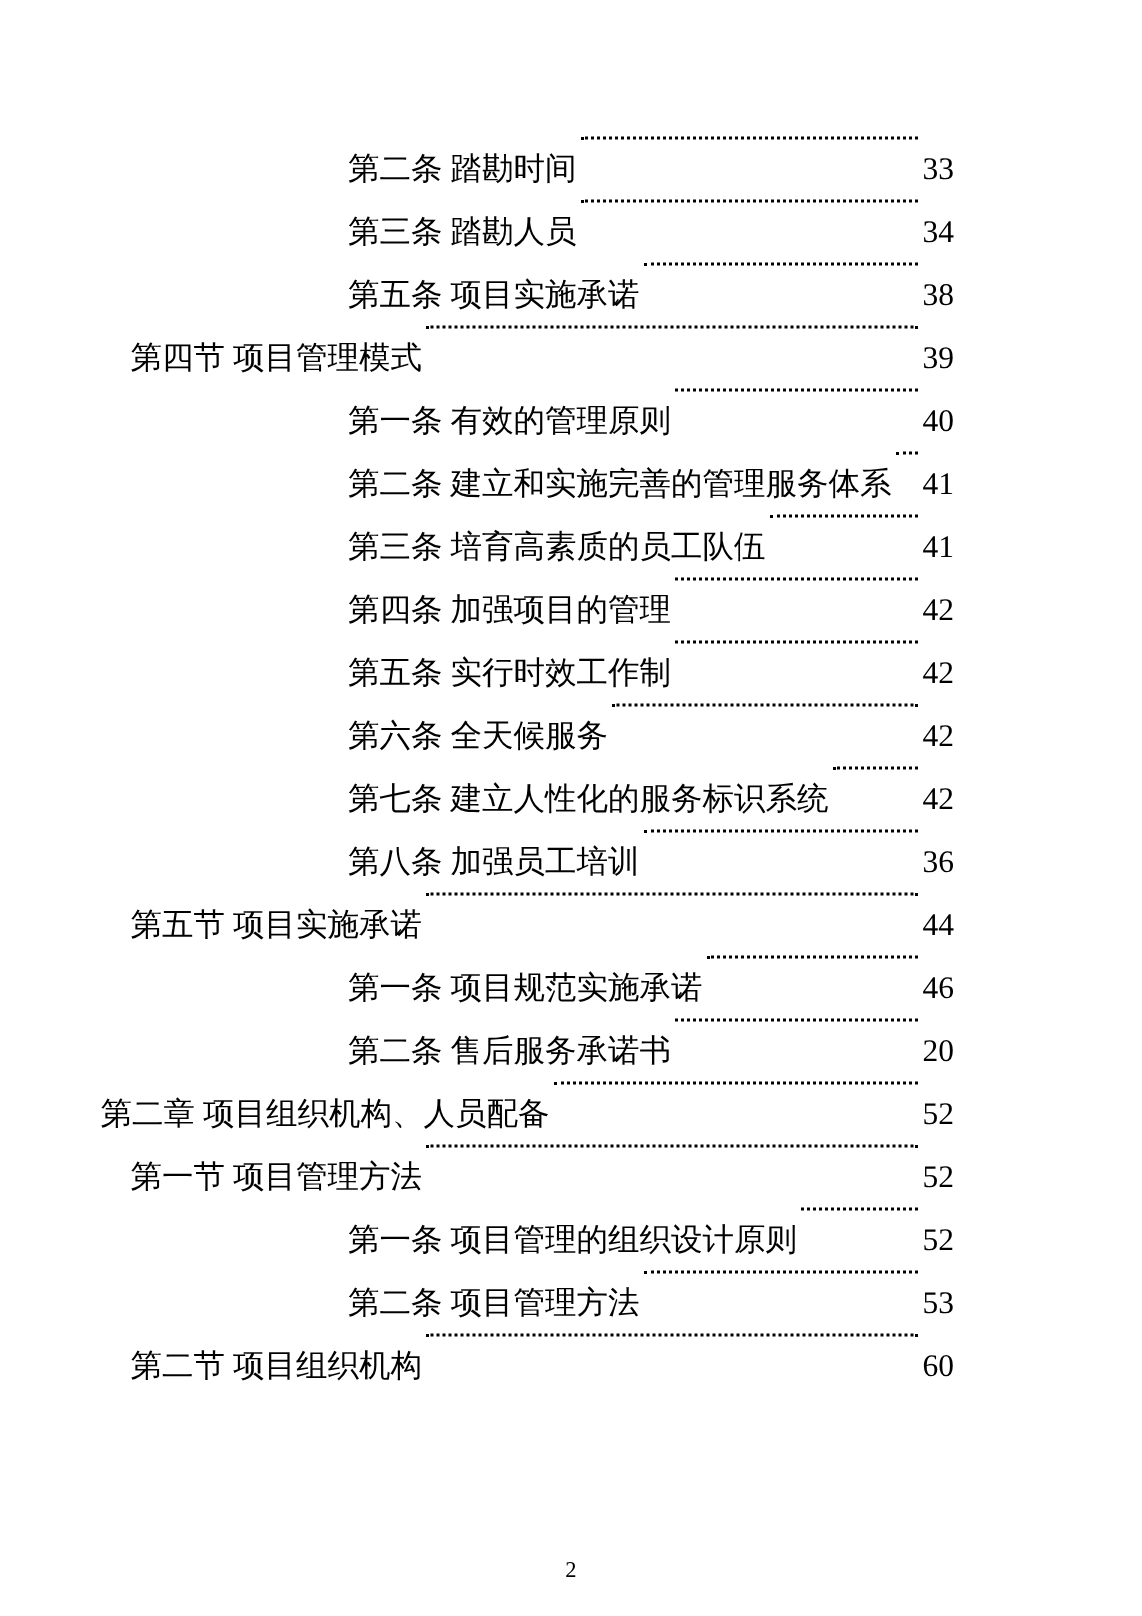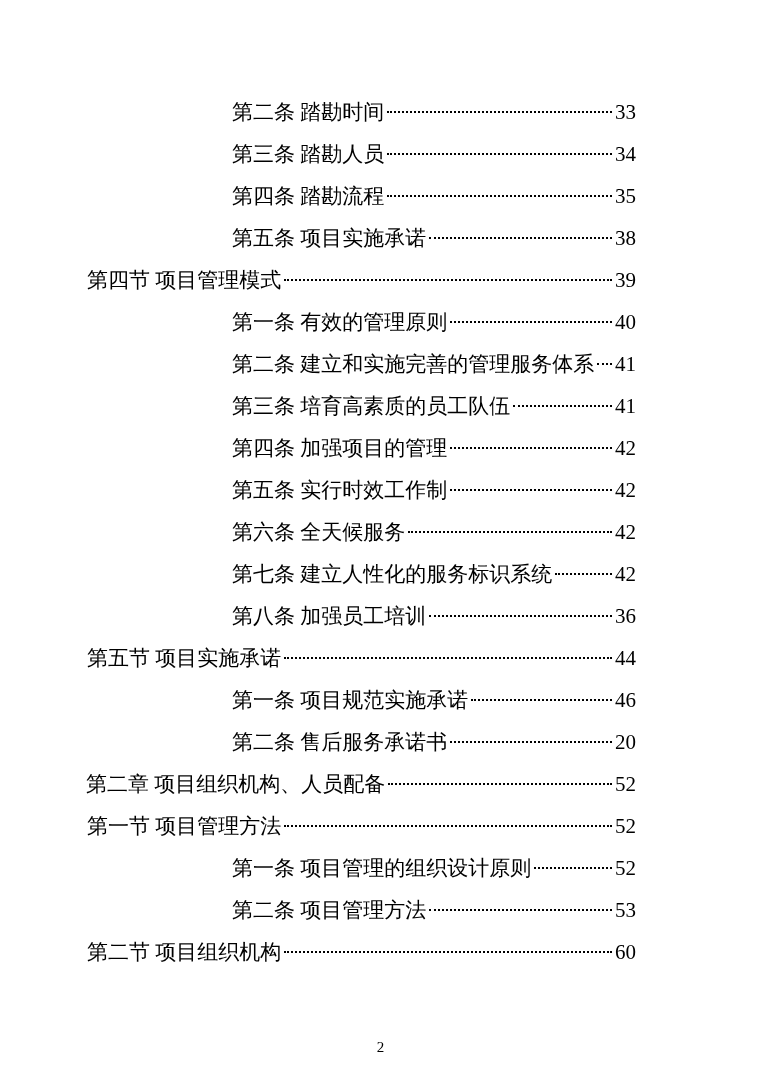--- a/index.html
+++ b/index.html
@@ -17,28 +17,28 @@
     overflow: hidden;
   }
   .toc {
     position: absolute;
     top: 91px;
     left: 0;
     right: 0;
   }
   .toc-row {
     display: flex;
-    align-items: center;
+    align-items: flex-start;
     height: 42px;
     line-height: 42px;
     font-size: 21px;
     padding-right: 125px;
     white-space: nowrap;
   }
-  .toc-row.level-1 { padding-left: 86px; }
+  .toc-row.level-1 { padding-left: 67px; }
   .toc-row.level-2 { padding-left: 87px; }
   .toc-row.level-3 { padding-left: 232px; }
   .toc-title {
     white-space: nowrap;
   }
   .toc-dots {
     flex: 1 1 auto;
     min-width: 12px;
     border-bottom: 2px dotted #000000;
     margin: 0 3px;
@@ -63,25 +63,20 @@
   <div class="toc" id="toc">
       <div class="toc-row level-3">
         <span class="toc-title">第二条 踏勘时间</span>
         <span class="toc-dots"></span>
         <span class="toc-page">33</span>
       </div>
       <div class="toc-row level-3">
         <span class="toc-title">第三条 踏勘人员</span>
         <span class="toc-dots"></span>
         <span class="toc-page">34</span>
-      </div>
-      <div class="toc-row level-3">
-        <span class="toc-title">第四条 踏勘流程</span>
-        <span class="toc-dots"></span>
-        <span class="toc-page">35</span>
       </div>
       <div class="toc-row level-3">
         <span class="toc-title">第五条 项目实施承诺</span>
         <span class="toc-dots"></span>
         <span class="toc-page">38</span>
       </div>
       <div class="toc-row level-2">
         <span class="toc-title">第四节 项目管理模式</span>
         <span class="toc-dots"></span>
         <span class="toc-page">39</span>

